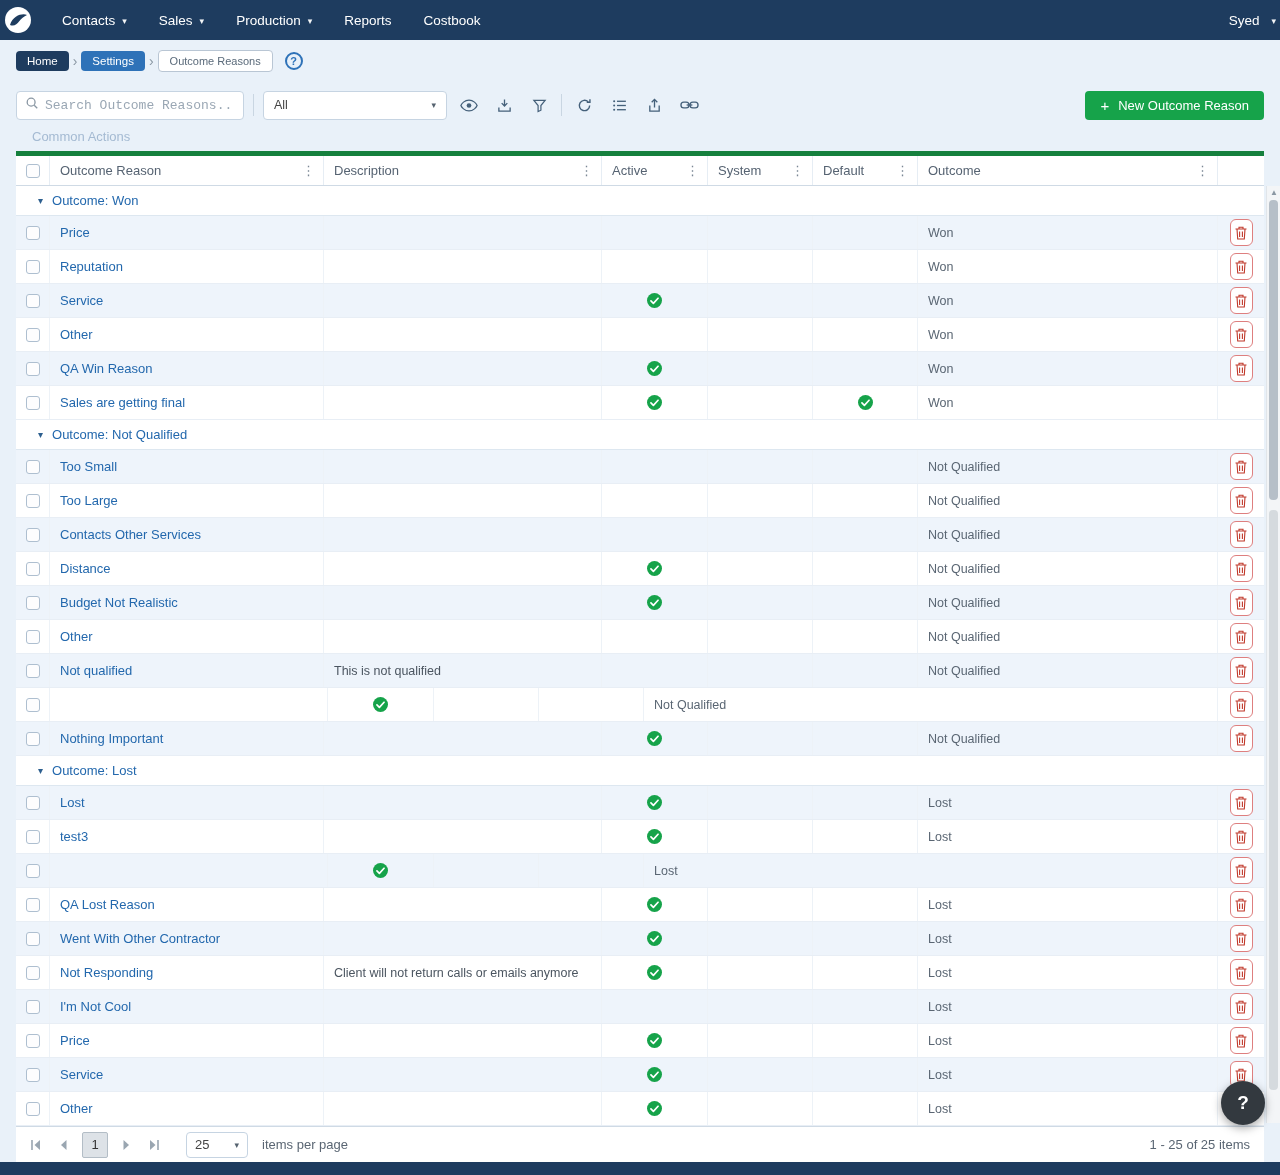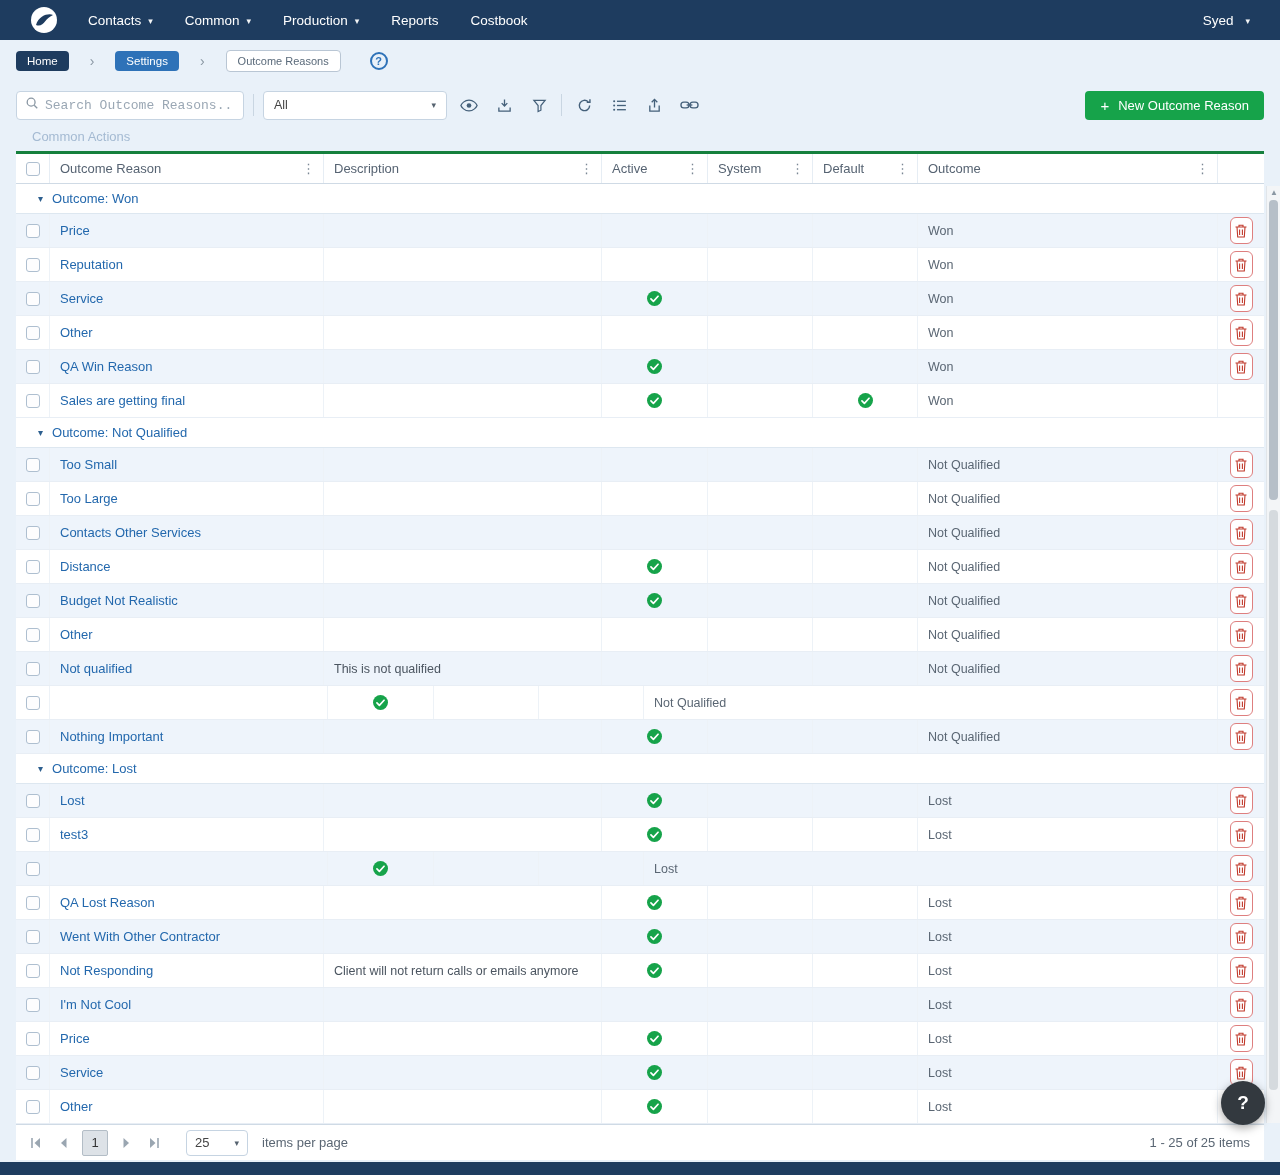--- a/index.html
+++ b/index.html
@@ -1,28 +1,28 @@
 <!DOCTYPE html>
 <html><head>
 <meta charset="utf-8">
 <style>
   *{margin:0;padding:0;box-sizing:border-box}
   html,body{width:1280px;height:1175px}
   body{overflow:hidden;font-family:"Liberation Sans",sans-serif;background:#e9f1f9;position:relative}
 
   
-  .topnav{height:40px;background:#1e3c5f;display:flex;align-items:center;padding:0 30px;color:#fff}
+  .topnav{height:40px;background:#1e3c5f;display:flex;align-items:center;padding:0 4px;color:#fff}
   .logo{width:28px;height:28px;margin-right:30px;display:flex;align-items:center}
   .nav-items{display:flex;gap:32px;align-items:center}
   .nav-item{font-size:13.5px;color:#fff;display:flex;gap:7px;align-items:center;cursor:pointer}
   .nav-caret{font-size:9px;opacity:.95;padding-top:2px}
   .nav-user{margin-left:auto;display:flex;gap:12px;align-items:center;font-size:13.5px;cursor:pointer}
 
   
-  .breadcrumb-row{height:42px;display:flex;align-items:center;padding:0 16px;gap:21px}
+  .breadcrumb-row{height:42px;display:flex;align-items:center;padding:0 16px;gap:4px}
   .crumb{font-size:11.5px;padding:4px 11px;border-radius:4px;cursor:pointer;white-space:nowrap}
   .crumb-dark{background:#1e3c5f;color:#fff}
   .crumb-blue{background:#2e72b8;color:#fff}
   .crumb-outline{background:#fff;border:1px solid #b9c6d4;color:#5a6a7a;font-size:11px}
   .sep{color:#8a97a3;font-size:14px}
   .help-circle{width:18px;height:18px;border:2px solid #2e72b8;border-radius:50%;color:#2e72b8;font-size:11px;font-weight:bold;display:flex;align-items:center;justify-content:center;margin-left:8px;cursor:pointer}
 
   
   .toolbar{height:32px;margin:7px 16px 0 16px;display:flex;align-items:center;gap:9px}
   .search-box{width:228px;height:29px;background:#fff;border:1px solid #c6d4e2;border-radius:4px;display:flex;align-items:center;padding:0 8px;gap:6px}
@@ -30,21 +30,21 @@
   .search-box input::placeholder{color:#9aa7b4}
   .vsep{width:1px;height:22px;background:#c9d6e2}
   .select-box{width:184px;height:29px;background:#fff;border:1px solid #c6d4e2;border-radius:4px;display:flex;align-items:center;justify-content:space-between;padding:0 10px;font-size:12.5px;color:#444;cursor:pointer}
   .select-caret{color:#55626f;font-size:9px}
   .tb-icon{width:26px;height:26px;display:flex;align-items:center;justify-content:center;cursor:pointer}
   .btn-green{margin-left:auto;height:29px;background:#16a34a;color:#fff;border:none;border-radius:4px;font-size:13px;padding:0 15px;display:flex;align-items:center;gap:9px;cursor:pointer;font-family:inherit}
   .btn-green .plus{font-size:15px;line-height:1}
   .common-actions{height:30px;display:flex;align-items:center;padding-left:32px;color:#a4bad2;font-size:13px}
 
   
-  .table-card{margin:0 16px;background:#0369a1;border-top:3px solid #15803d}
+  .table-card{margin:0 16px;background:#0369a1;border-top:5px solid #15803d}
   .thead{height:30px;display:flex;border-bottom:1px solid #cfdae5;background:#fff}
   .hcol{display:flex;align-items:center;justify-content:space-between;padding:0 6px 0 10px;border-right:1px solid #e6edf4;font-size:13px;color:#566372}
   .kebab{color:#7a8794;font-size:13px;cursor:pointer;padding:0 2px}
   .col-check{width:34px;justify-content:center !important;padding:0 !important}
   .col-name{width:274px}
   .col-desc{width:278px}
   .col-active{width:106px}
   .col-system{width:105px}
   .col-default{width:105px}
   .col-outcome{flex:1}
@@ -92,21 +92,21 @@
         <circle cx="14" cy="14" r="13" fill="#ffffff"></circle>
         <path d="M6 19 C9 9 19 7 23 9 C20 10.5 17 12.5 15 15.5 C13 18.5 10 20.5 6 19 Z" fill="#1e3c5f"></path>
       </svg>
   </div>
   <nav class="nav-items">
     <div class="nav-item">
         <span>Contacts</span>
         <span class="nav-caret">▾</span>
       </div>
     <div class="nav-item">
-        <span>Common</span>
+        <span>Sales</span>
         <span class="nav-caret">▾</span>
       </div>
     <div class="nav-item">
         <span>Production</span>
         <span class="nav-caret">▾</span>
       </div>
     <div class="nav-item">
         <span>Reports</span>
       </div>
     <div class="nav-item">

